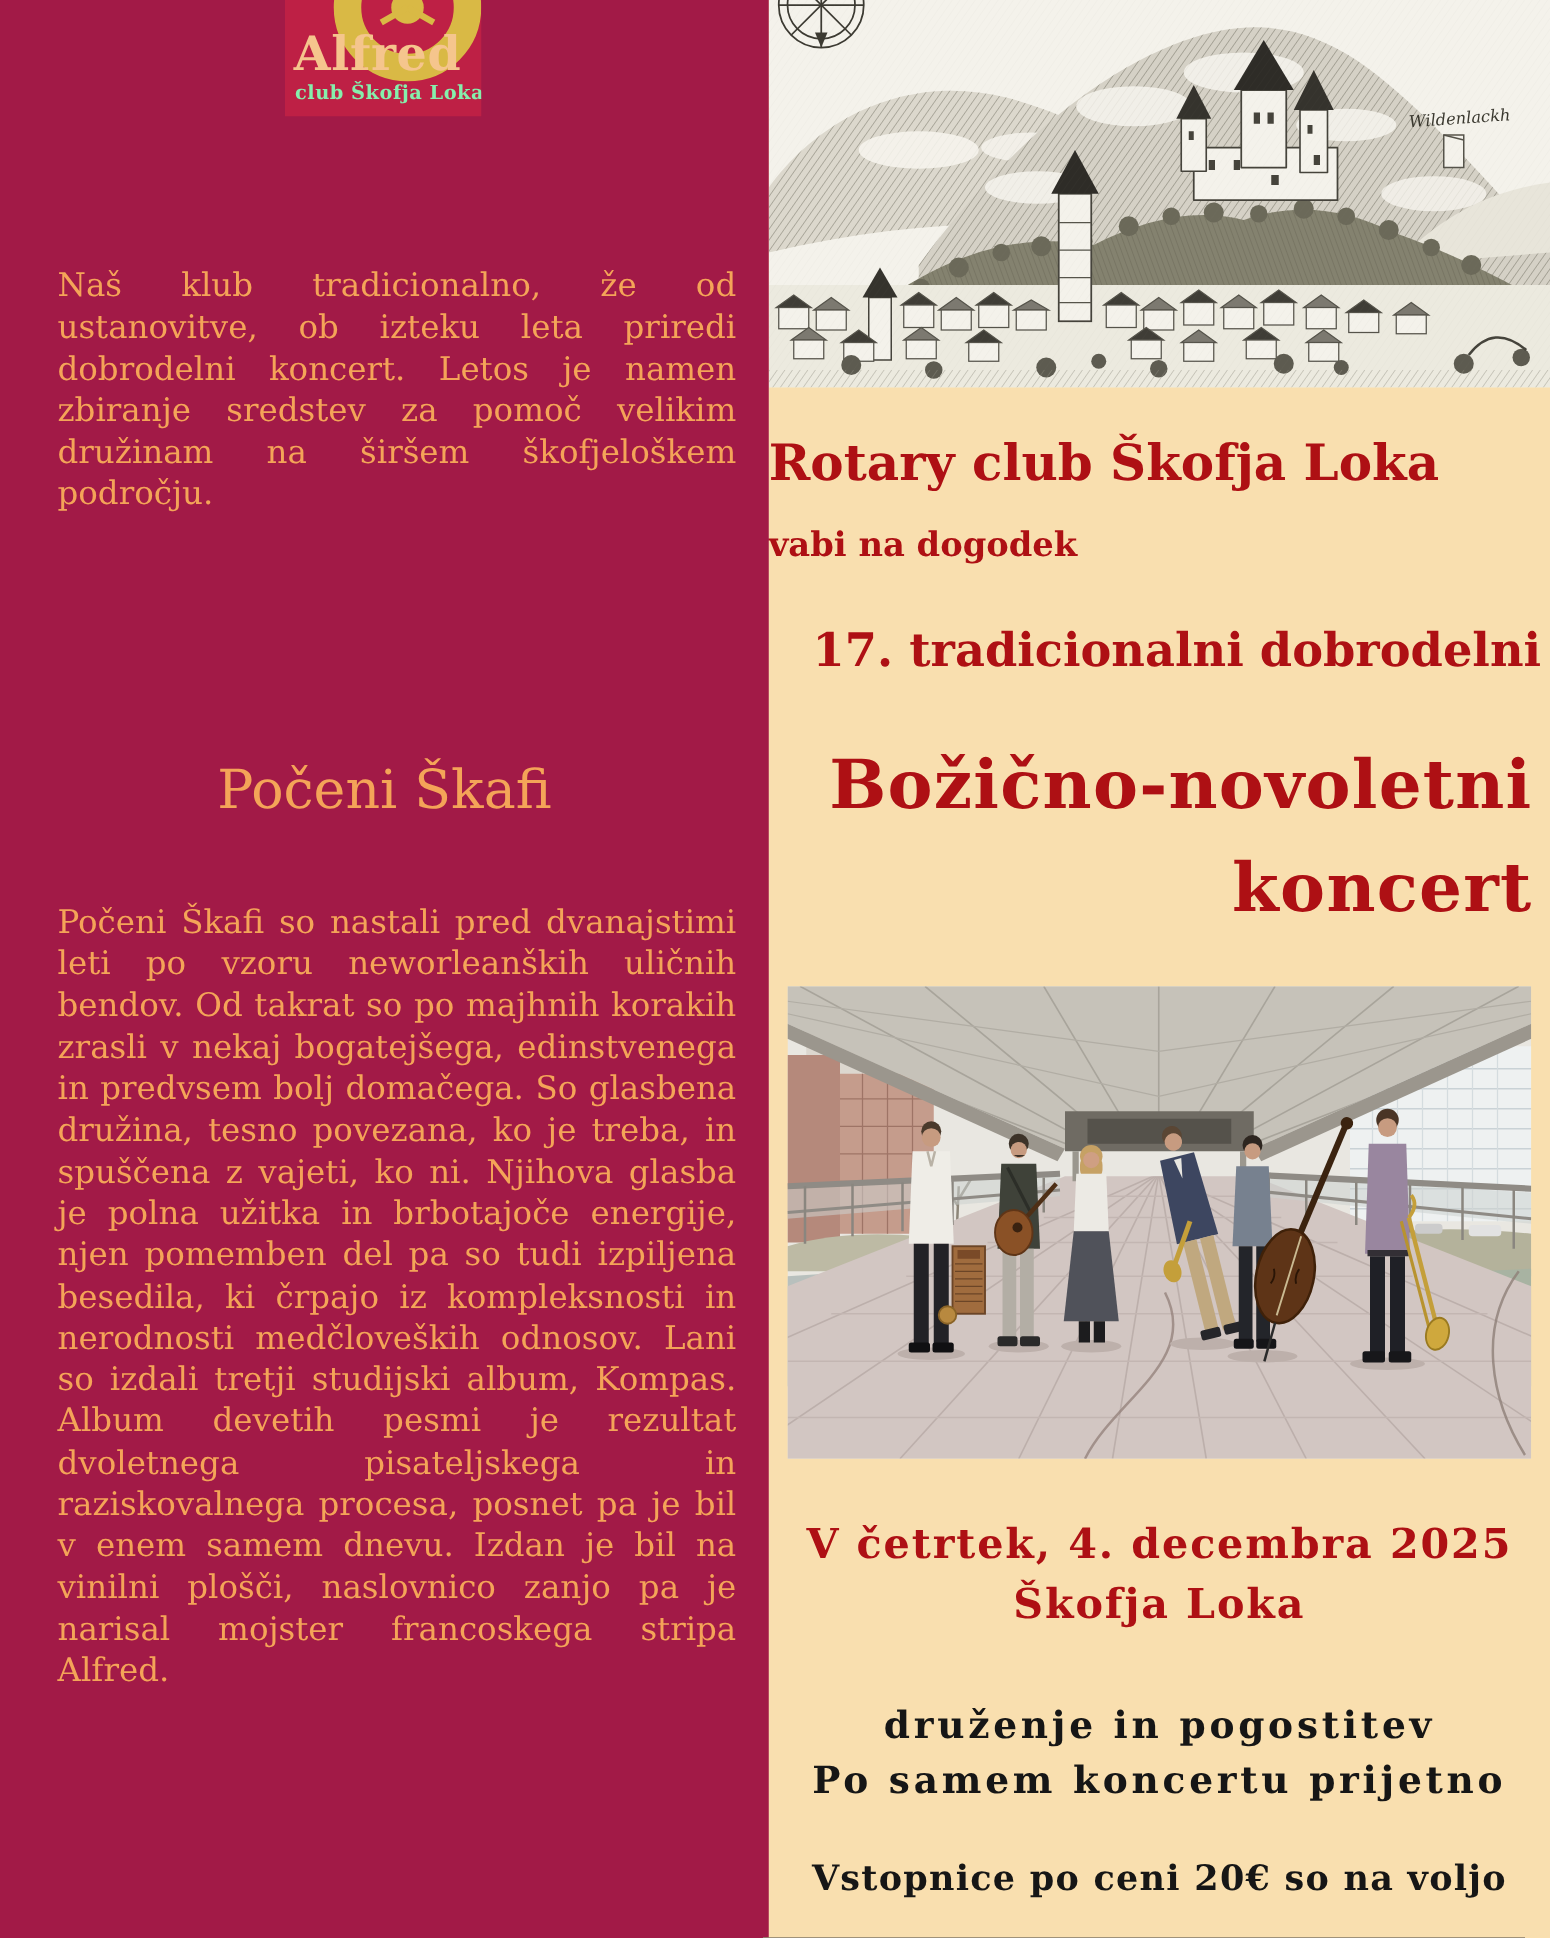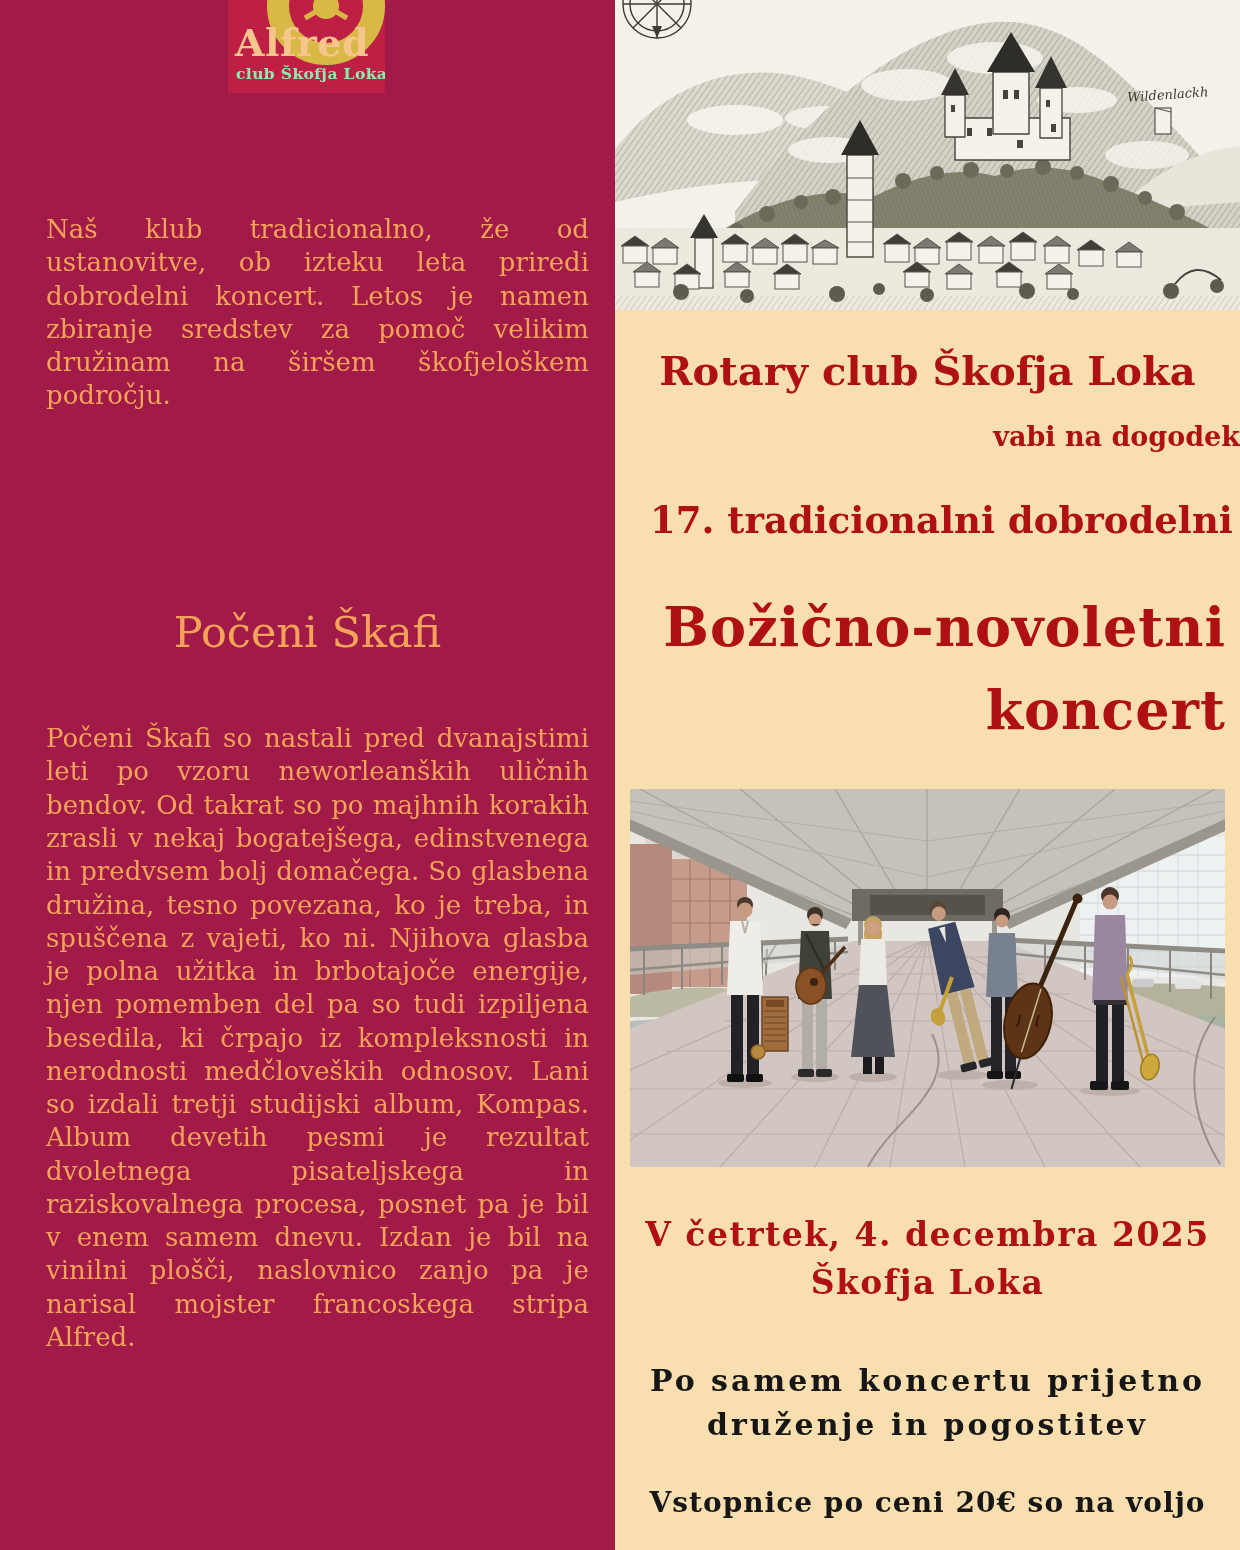--- a/index.html
+++ b/index.html
@@ -34,22 +34,22 @@
     margin:0 26px 0 46px;font-size:26px;line-height:1.28;color:#F4A458;
     text-align:justify;
   }
   .band-heading{
     margin-top:194px;text-align:center;font-size:43px;font-weight:400;
     color:#F4A458;line-height:1.2;
   }
   .band-desc{margin-top:64px;}
   
   .engraving{display:block;width:625px;height:310px;}
-  .club-name{margin-top:38px;text-align:center;font-size:40px;font-weight:bold;color:#AE1014;line-height:1.15;}
-  .invite{margin-top:18px;text-align:right;font-size:27px;font-weight:bold;color:#AE1014;}
+  .club-name{margin-top:38px;font-size:40px;font-weight:bold;color:#AE1014;line-height:1.15;}
+  .invite{margin-top:18px;text-align:left;font-size:27px;font-weight:bold;color:#AE1014;}
   .series{margin-top:46px;text-align:center;font-size:37px;font-weight:bold;color:#AE1014;padding-left:28px;}
   .event-title{
     margin-top:44px;text-align:right;font-size:54px;font-weight:bold;color:#AE1014;
     line-height:1.55;letter-spacing:1px;padding:0 14px;
   }
   .photo-wrap{margin-top:12px;text-align:center;}
   .photo{display:inline-block;width:595px;height:378px;}
   .date-block{margin-top:40px;text-align:center;color:#AE1014;font-weight:bold;font-size:33px;line-height:1.45;letter-spacing:1.5px;}
   .after-block{margin-top:52px;text-align:center;color:#161616;font-weight:bold;font-size:30px;line-height:1.45;letter-spacing:3px;}
   .tickets-line{margin-top:40px;text-align:center;color:#161616;font-weight:bold;font-size:28px;letter-spacing:1px;}
@@ -558,19 +558,19 @@
         </g>
       </svg>
     </div>
 
     <div class="date-block">
       <div>V četrtek, 4. decembra 2025</div>
       <div>Škofja Loka</div>
     </div>
 
     <div class="after-block">
+      <div>druženje in pogostitev</div>
       <div>Po samem koncertu prijetno</div>
-      <div>druženje in pogostitev</div>
     </div>
 
     <div class="tickets-line">Vstopnice po ceni 20€ so na voljo</div>
   </div>
 </div>
 
 </body></html>

